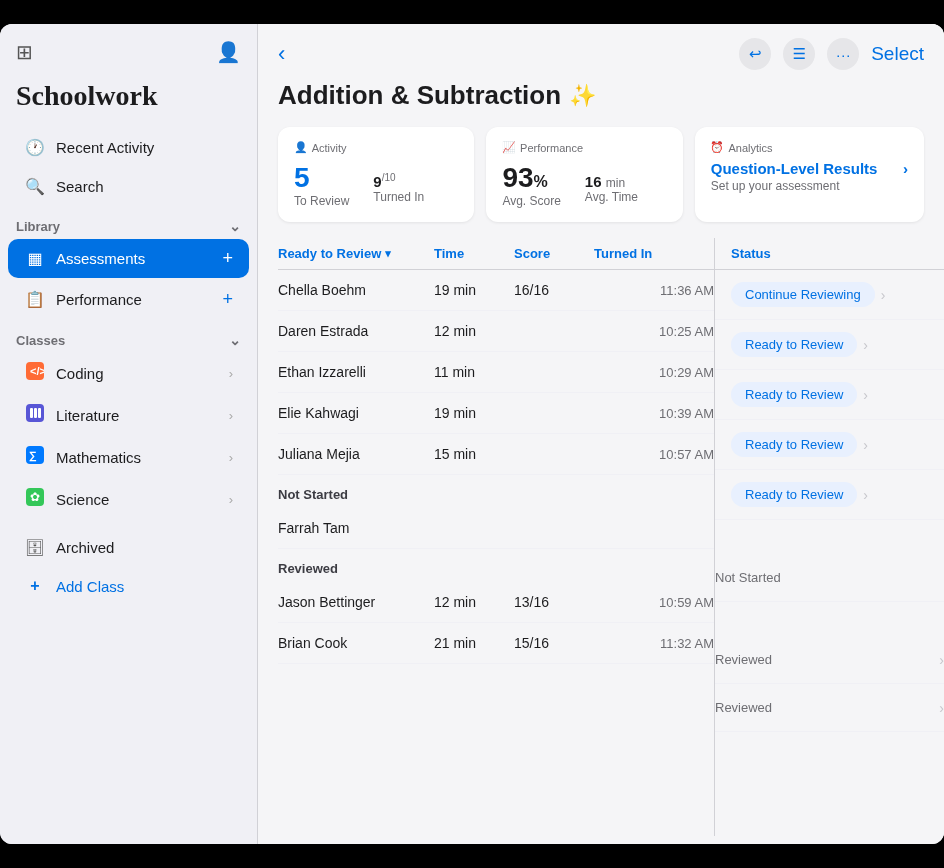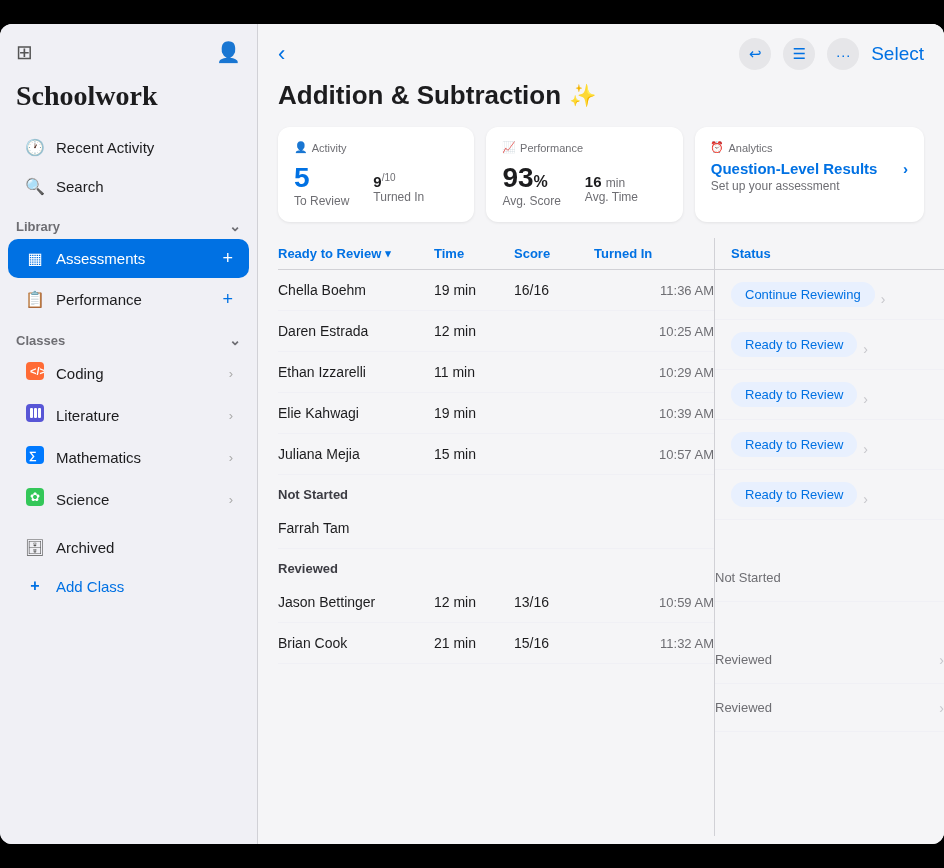--- a/index.html
+++ b/index.html
@@ -296,21 +296,21 @@
     }
     .right-col-header {
       font-size: 13px;
       font-weight: 600;
       color: #0071e3;
       padding: 8px 0 8px 16px;
       border-bottom: 1px solid #d1d1d6;
     }
     .r-status-row {
       display: flex;
-      align-items: flex-end;
+      align-items: center;
       padding: 12px 0 12px 16px;
       border-bottom: 1px solid #f0f0f5;
       min-height: 48px;
       gap: 6px;
     }
     .not-started-row {
       padding: 12px 0 6px 0;
       font-size: 13px;
       font-weight: 600;
       color: #3c3c43;

